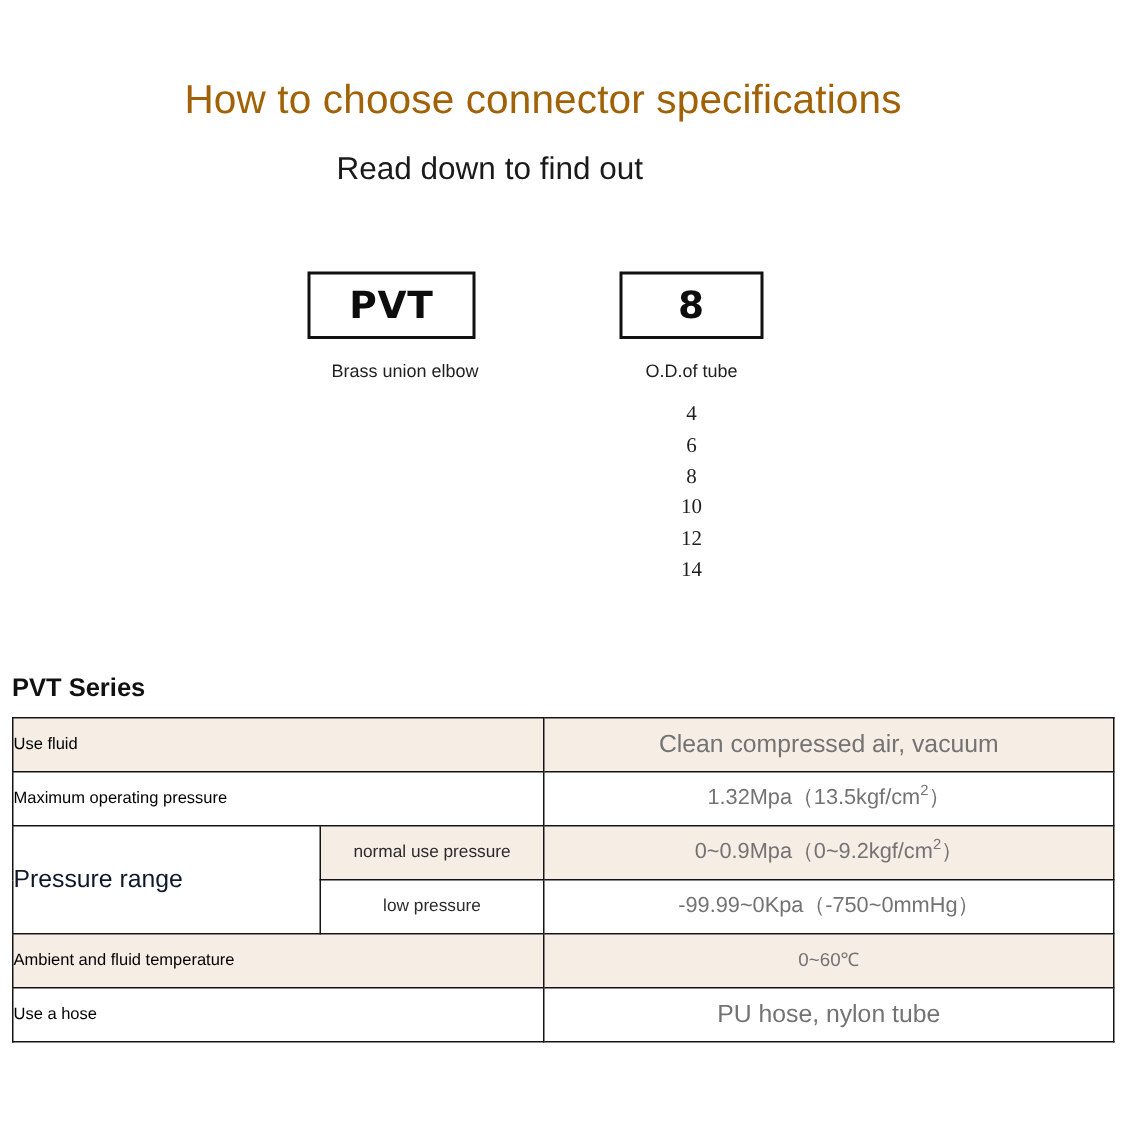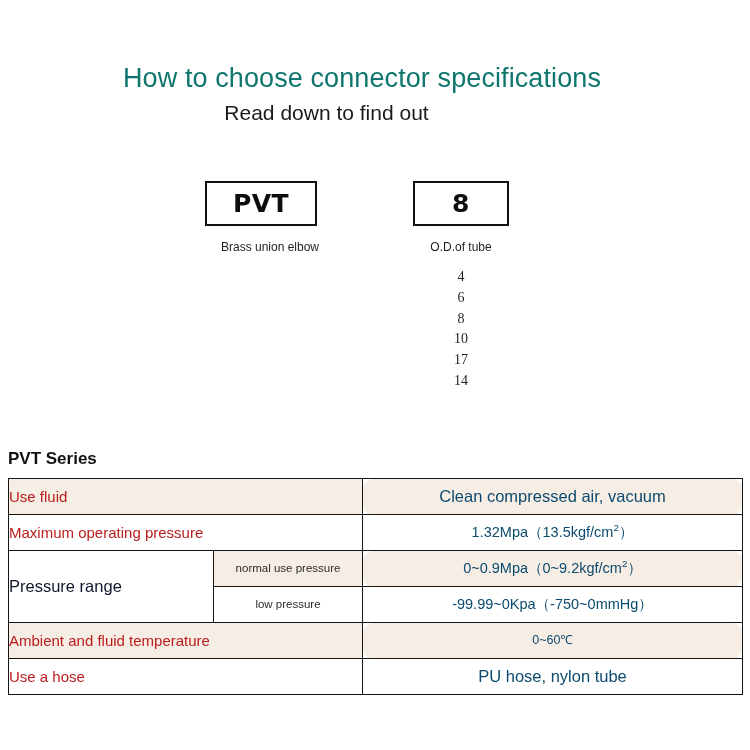--- a/index.html
+++ b/index.html
@@ -19,25 +19,24 @@
 
   
   .page-title {
     position: absolute;
     left: 0;
     top: 52px;
     width: 724px;
     text-align: center;
     font-size: 27px;
     font-weight: 400;
-    color: #0f766e;
+    color: #a16207;
     letter-spacing: 0.1px;
     line-height: 1.1;
     white-space: nowrap;
-    margin-top: 12px;
   }
   .page-subtitle {
     position: absolute;
     left: 0;
     top: 101px;
     width: 653px;
     text-align: center;
     font-size: 21px;
     font-weight: 400;
     color: #1a1a1a;
@@ -138,34 +137,33 @@
     background: #ffffff;
   }
   .spec-table tr.tinted > td {
     background: #f6eee5;
   }
   .spec-table td.tinted {
     background: #f6eee5;
   }
 
   .cell-label {
-    font-size: 15px;
-    color: #b91c1c;
+    font-size: 11px;
+    color: #000000;
     padding-left: 10px;
     text-align: left;
     height: 35px;
     line-height: 1.2;
   }
   .cell-value {
     font-size: 16.5px;
-    color: #0c4a6e;
+    color: #737373;
     text-align: center;
     height: 35px;
     line-height: 1.2;
-    border-radius: 11px;
   }
   .cell-value.small {
     font-size: 14.5px;
     text-align: center;
   }
   .cell-value.tiny {
     font-size: 12.5px;
   }
   .cell-sublabel {
     font-size: 11.5px;
@@ -202,21 +200,21 @@
 <div class="code-box" id="box-size">
   <span class="code-box-text">8</span>
 </div>
 <div class="box-caption" id="caption-size">O.D.of tube</div>
 
 <div class="size-list" id="size-option-list">
     <div class="size-list-item">4</div>
     <div class="size-list-item">6</div>
     <div class="size-list-item">8</div>
     <div class="size-list-item">10</div>
-    <div class="size-list-item">17</div>
+    <div class="size-list-item">12</div>
     <div class="size-list-item">14</div>
   </div>
 
 <div class="series-heading">PVT Series</div>
 
 <table class="spec-table">
   <colgroup>
     <col style="width:205px">
     <col style="width:149px">
     <col style="width:380px">

